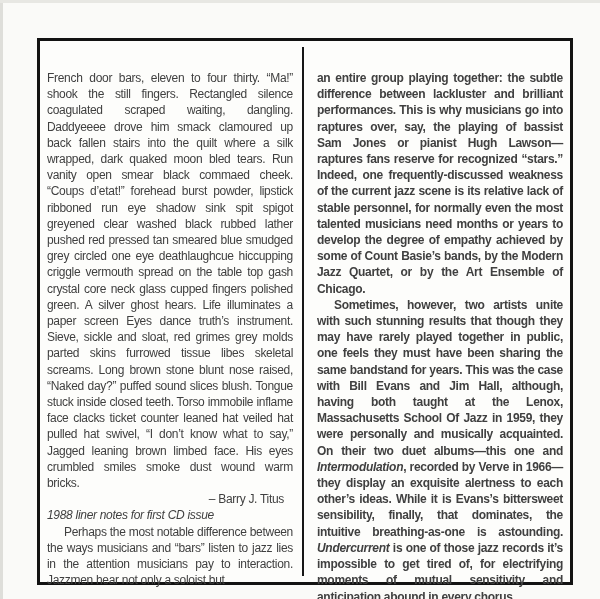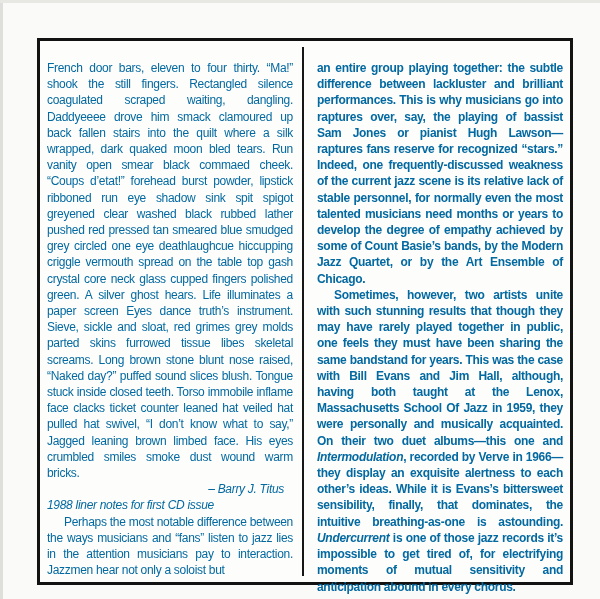--- a/index.html
+++ b/index.html
@@ -30,58 +30,57 @@
     background: #fdfdfb;
   }
   .divider {
     position: absolute;
     left: 262px; top: 6px; bottom: 6px;
     width: 2px;
     background: #161616;
   }
   .col {
     position: absolute;
-    top: 19px;
+    top: 29px;
     width: 246px;
-    color: #0369a1;
+    color: #404040;
   }
   .col-left  { left: 7px; }
   .col-right { left: 277px; font-weight: bold; }
   .col p {
     margin: 0;
     font-size: 12px;
     line-height: 16.2px;
     letter-spacing: -0.3px;
     text-align: justify;
   }
   .indent { text-indent: 17px; }
   .attribution {
     text-align: right !important;
-    font-style: italic;
     padding-right: 9px;
   }
   .note { font-style: italic; text-align: center; }
   .ital { font-style: italic; }
   .force-just { text-align-last: justify; }
 </style>
 </head>
 <body>
 
 <div class="scan">
   <div class="scan-edge-left"></div>
   <div class="scan-edge-top"></div>
 
   <div class="frame">
     <div class="divider"></div>
 
     <div class="col col-left">
       <p>French door bars, eleven to four thirty. “Ma!” shook the still fingers. Rectangled silence coagulated scraped waiting, dangling. Daddyeeee drove him smack clamoured up back fallen stairs into the quilt where a silk wrapped, dark quaked moon bled tears. Run vanity open smear black commaed cheek. “Coups d’etat!” forehead burst powder, lipstick ribboned run eye shadow sink spit spigot greyened clear washed black rubbed lather pushed red pressed tan smeared blue smudged grey circled one eye deathlaughcue hiccupping criggle vermouth spread on the table top gash crystal core neck glass cupped fingers polished green. A silver ghost hears. Life illuminates a paper screen Eyes dance truth’s instrument. Sieve, sickle and sloat, red grimes grey molds parted skins furrowed tissue libes skeletal screams. Long brown stone blunt nose raised, “Naked day?” puffed sound slices blush. Tongue stuck inside closed teeth. Torso immobile inflame face clacks ticket counter leaned hat veiled hat pulled hat swivel, “I don’t know what to say,” Jagged leaning brown limbed face. His eyes crumbled smiles smoke dust wound warm bricks.</p>
       <p class="attribution">– Barry J. Titus</p>
       <p class="note">1988 liner notes for first CD issue</p>
-      <p class="indent">Perhaps the most notable difference between the ways musicians and “fans” listen to jazz lies in the attention musicians pay to interaction. Jazzmen hear not only a soloist but</p>
+      <p class="indent">Perhaps the most notable difference between the ways musicians and “bars” listen to jazz lies in the attention musicians pay to interaction. Jazzmen hear not only a soloist but</p>
     </div>
 
     <div class="col col-right">
       <p>an entire group playing together: the subtle difference between lackluster and brilliant performances. This is why musicians go into raptures over, say, the playing of bassist Sam Jones or pianist Hugh Lawson—raptures fans reserve for recognized “stars.” Indeed, one frequently-discussed weakness of the current jazz scene is its relative lack of stable personnel, for normally even the most talented musicians need months or years to develop the degree of empathy achieved by some of Count Basie’s bands, by the Modern Jazz Quartet, or by the Art Ensemble of Chicago.</p>
       <p class="indent"><span>Sometimes, however, two artists unite with such stunning results that though they may have rarely played together in public, one feels they must have been sharing the same bandstand for years. This was the case with Bill Evans and Jim Hall, although, having both taught at the Lenox, Massachusetts School Of Jazz in 1959, they were personally and musically acquainted. On their two duet albums—this one and </span><span class="ital">Intermodulation</span><span>, recorded by Verve in 1966—they display an exquisite alertness to each other’s ideas. While it is Evans’s bittersweet sensibility, finally, that dominates, the intuitive breathing-as-one is astounding. </span><span class="ital">Undercurrent</span><span> is one of those jazz records it’s impossible to get tired of, for electrifying moments of mutual sensitivity and anticipation abound in every chorus.</span></p>
     </div>
   </div>
 </div>
 
 </body></html>

